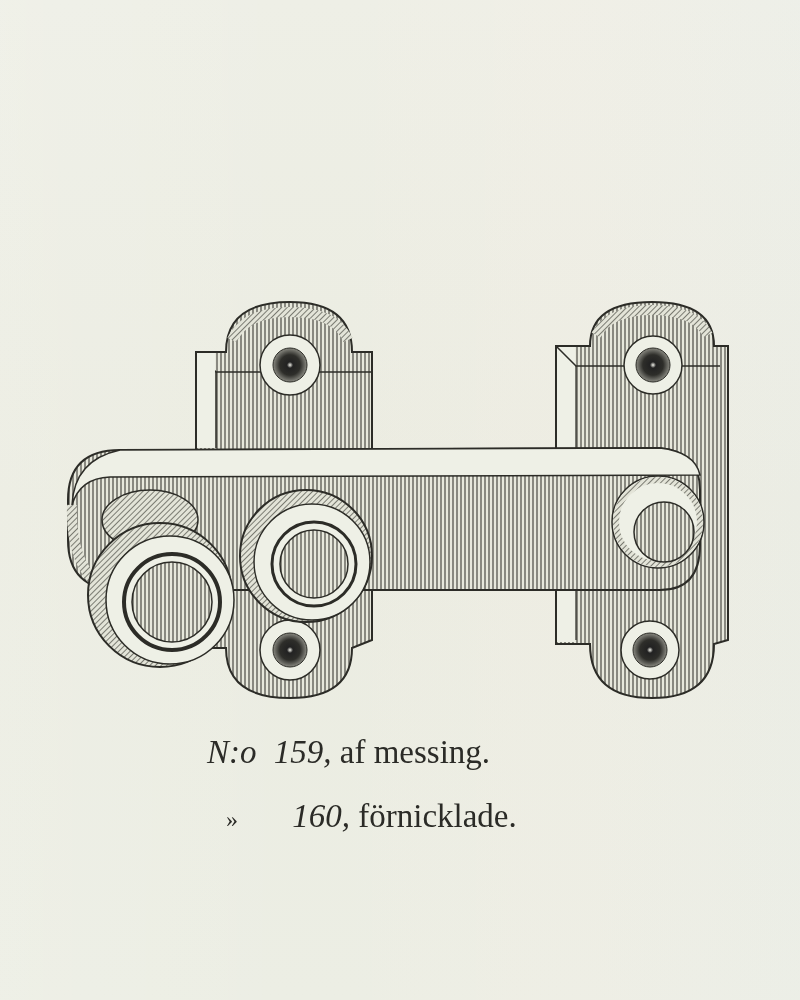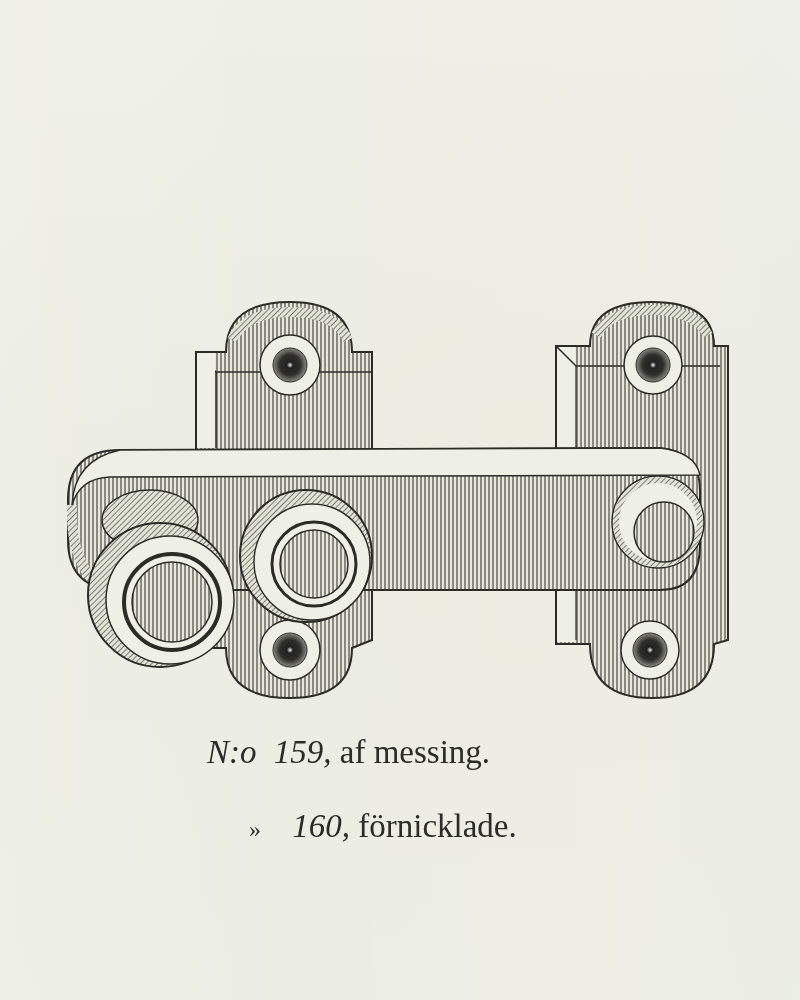--- a/index.html
+++ b/index.html
@@ -17,23 +17,23 @@
         linear-gradient(180deg, #eeefe6 0%, #ebece1 50%, #eceee4 100%);
     }
     .illustration {
       position: absolute; left: 60px; top: 295px; width: 680px; height: 410px;
     }
     .caption {
       position: absolute; left: 0; top: 728px; width: 800px;
       font-family: "Liberation Serif", "DejaVu Serif", serif;
       font-size: 33px; line-height: 48px; color: #2b2b27;
     }
-    .cap-line { position: absolute; white-space: nowrap; text-align: center; }
+    .cap-line { position: absolute; white-space: nowrap; }
     .cap-line.l1 { left: 207px; top: 0; }
-    .cap-line.l2 { left: 226px; top: 74px; }
+    .cap-line.l2 { left: 226px; top: 64px; }
     .it { font-style: italic; }
     .ditto { font-size: 24px; display: inline-block; width: 58px; }
     .gap { display: inline-block; width: 9px; }
   </style>
 </head>
 <body>
 
 <div class="page">
 
   <svg class="illustration" viewBox="60 295 680 410" xmlns="http://www.w3.org/2000/svg">

